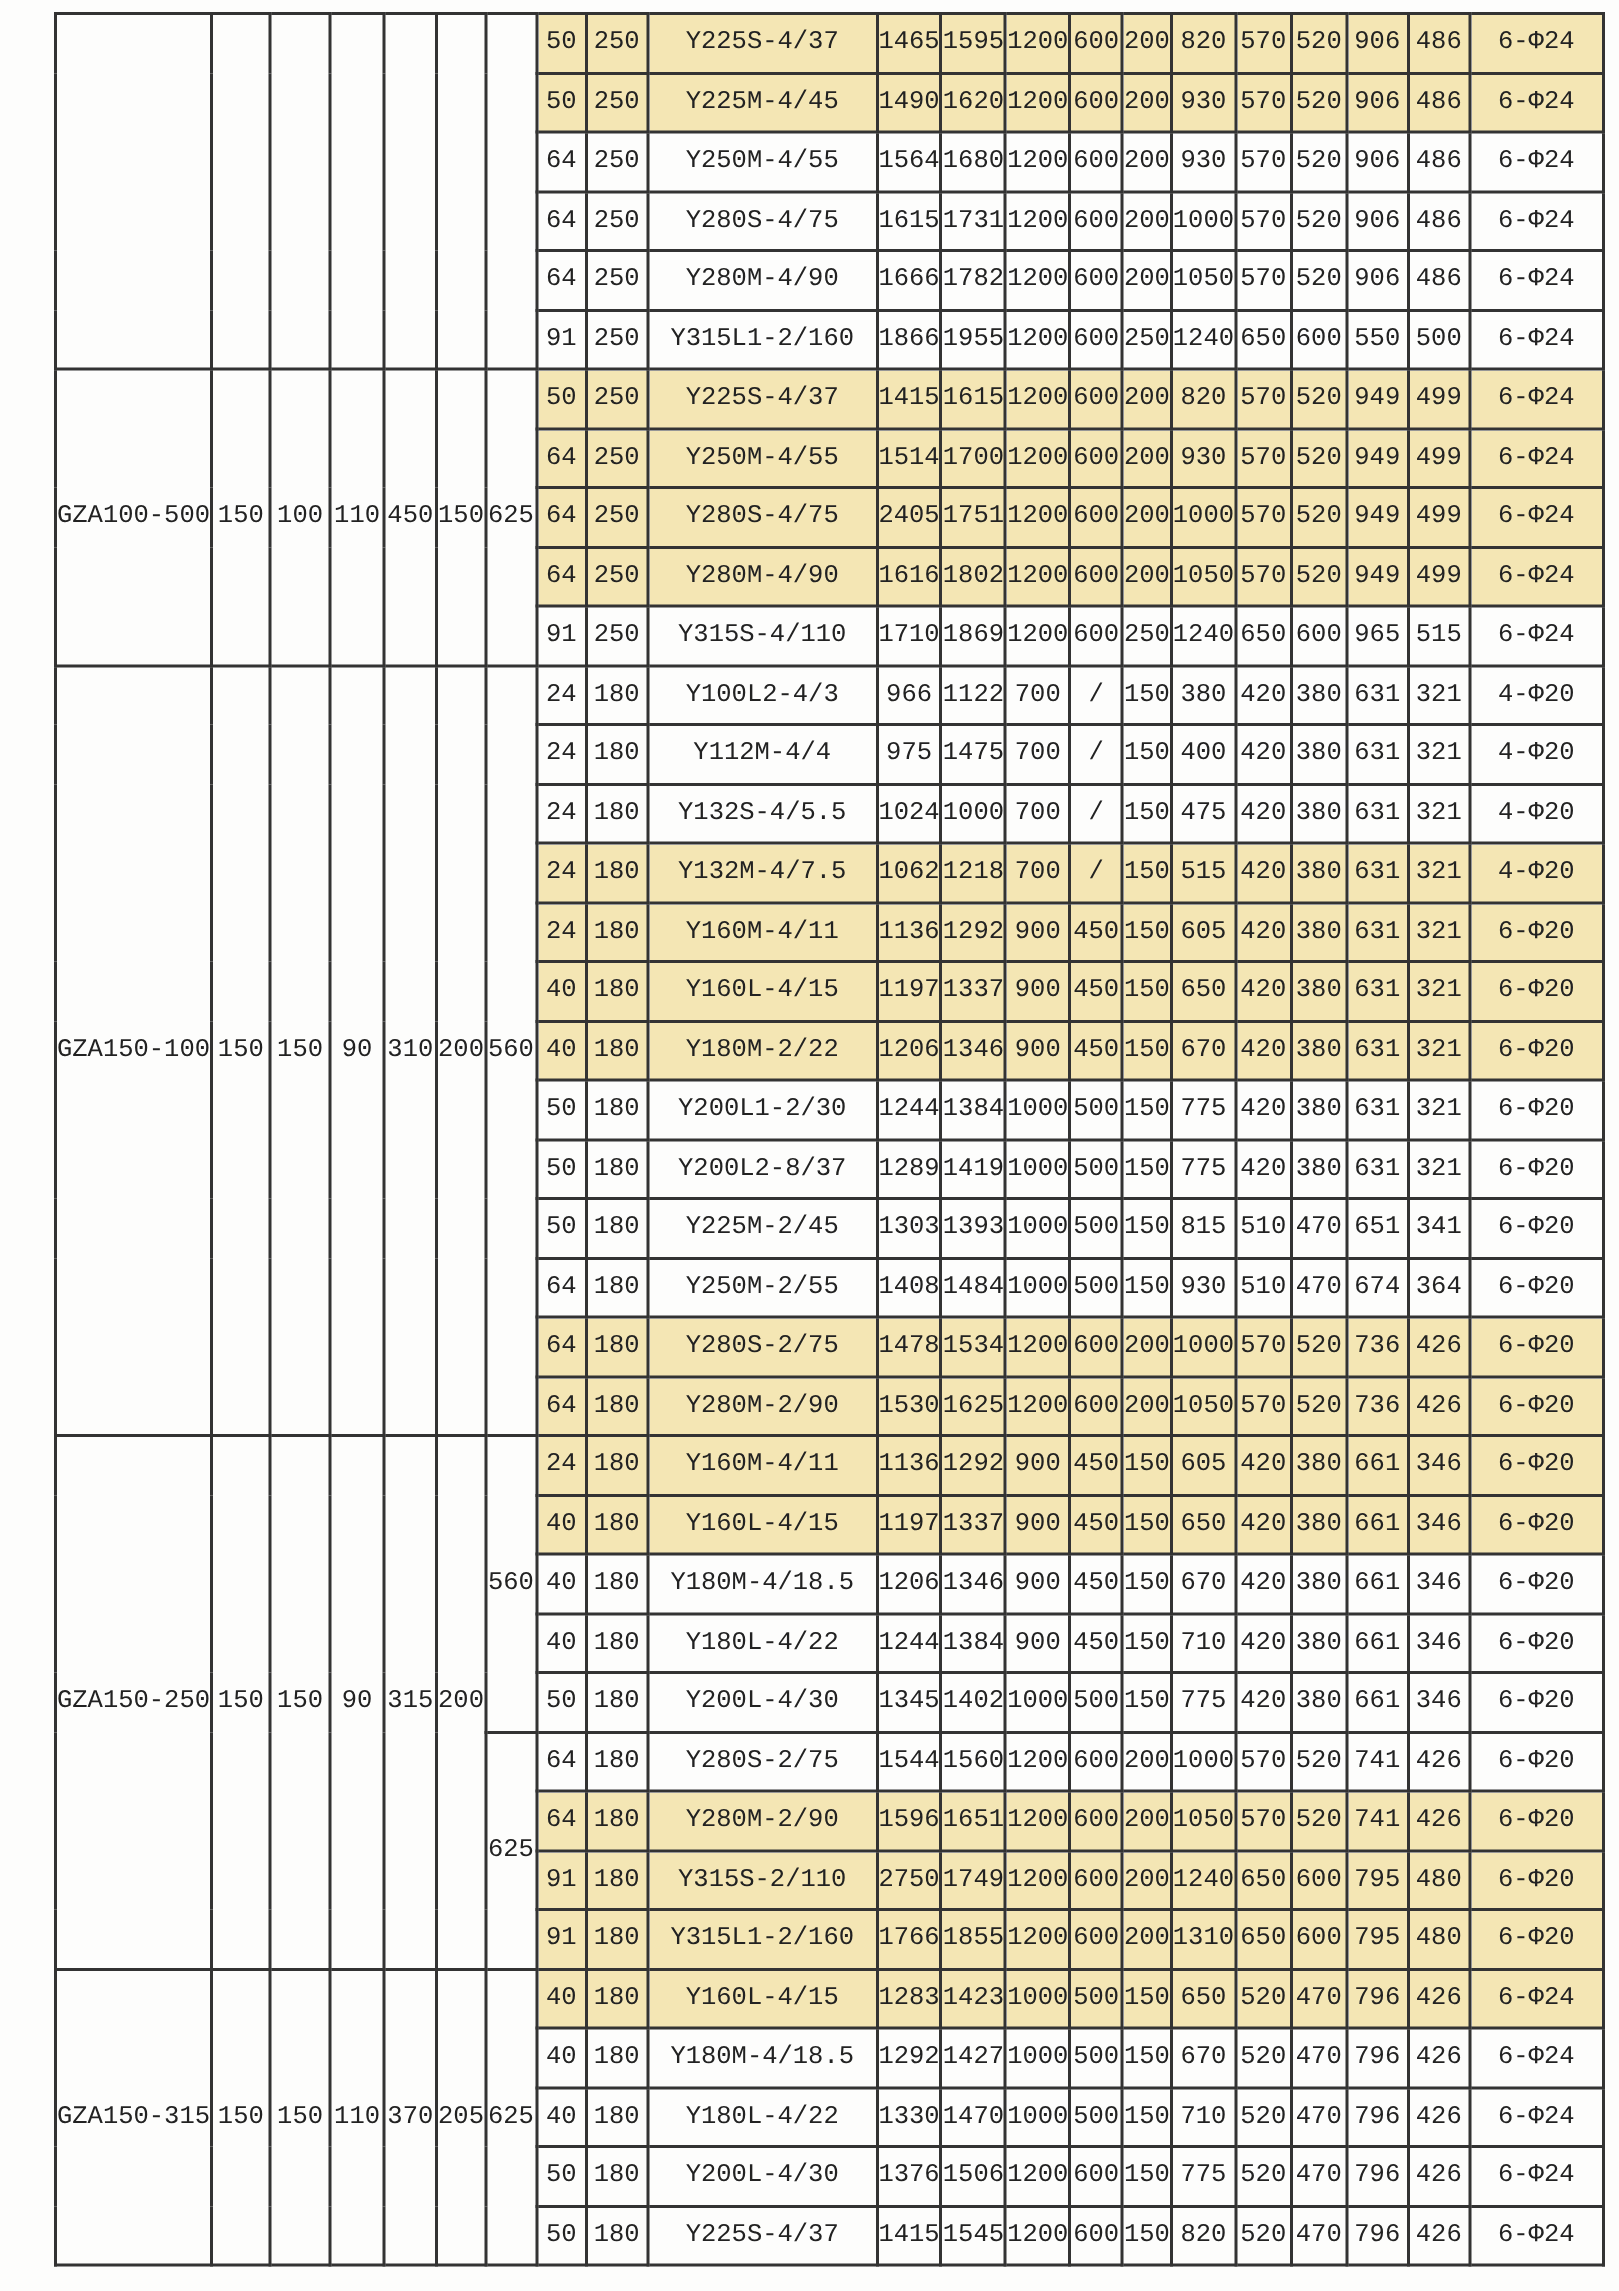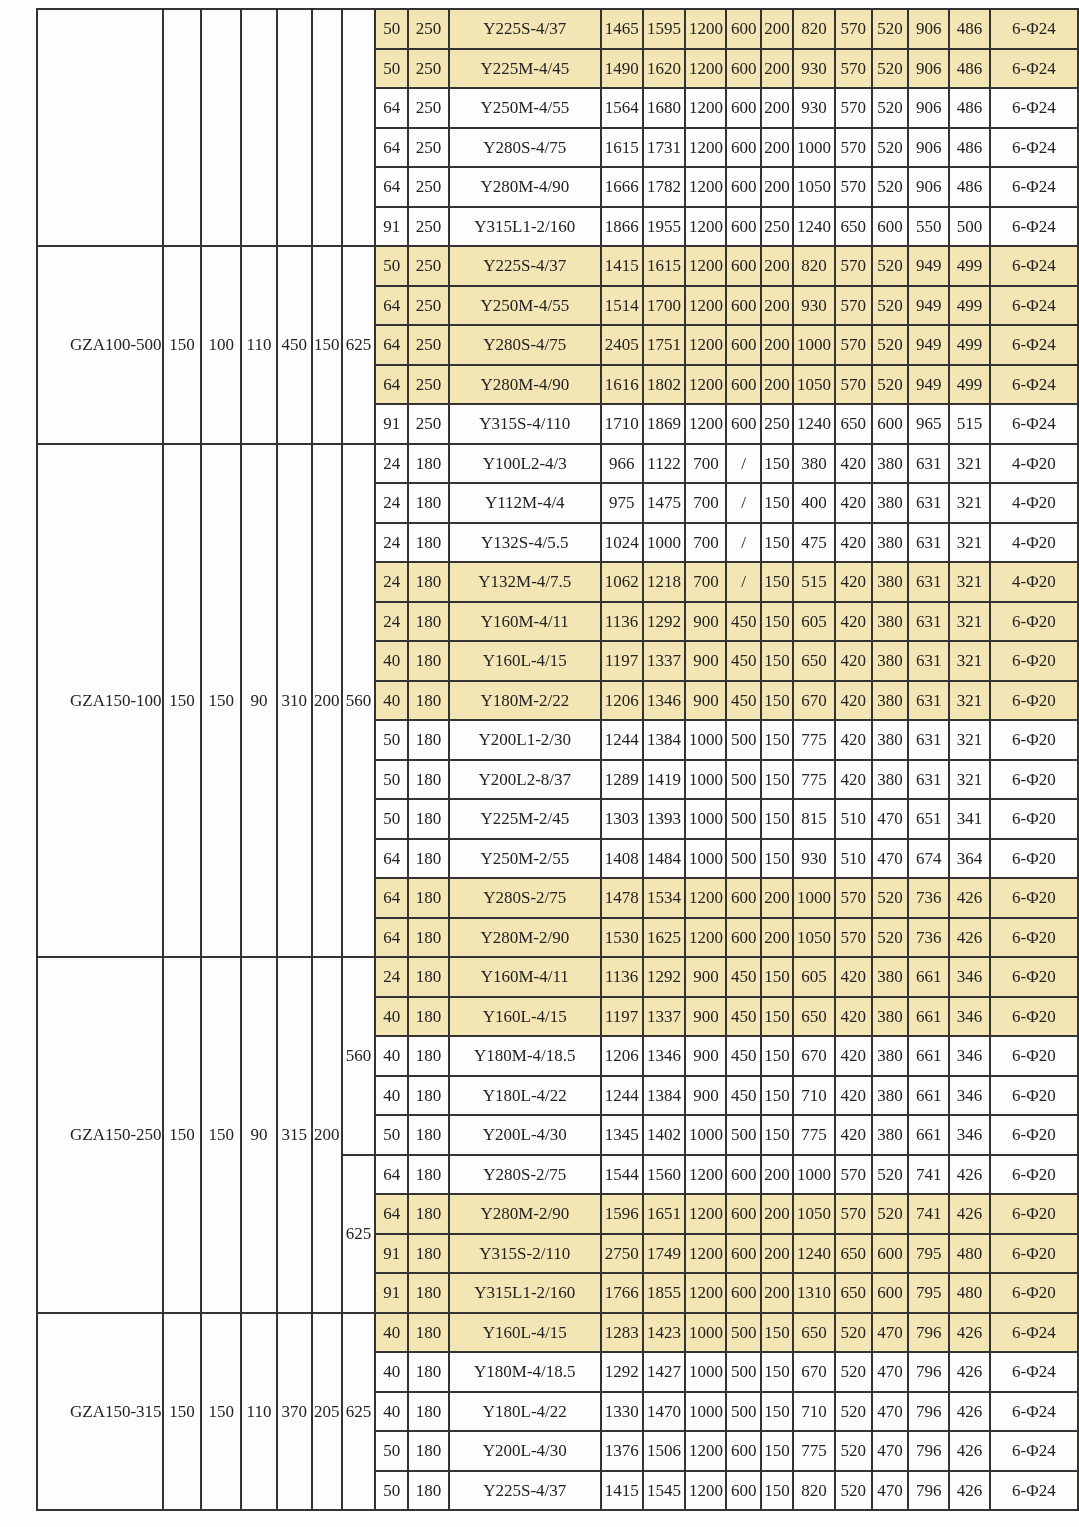--- a/index.html
+++ b/index.html
@@ -5,21 +5,21 @@
   html, body {
     margin: 0;
     padding: 0;
     background: #fdfdfc;
   }
   .page {
     position: relative;
     width: 1079px;
     height: 1527px;
     background: #fdfdfc;
-    font-family: Liberation Serif, serif;
+    font-family: Liberation Mono, monospace;
     color: #222;
   }
   table.spec {
     position: absolute;
     left: 36px;
     top: 8px;
     border-collapse: collapse;
     table-layout: fixed;
     font-size: 17px;
   }
@@ -32,21 +32,20 @@
     white-space: nowrap;
     overflow: hidden;
     background: #fdfdfc;
     line-height: 1;
   }
   table.spec td.hl {
     background: #f4e6b4;
   }
   table.spec td.model {
     letter-spacing: 0px;
-    padding-left: 32px;
   }
 </style>
 </head>
 <body>
 
 <div class="page">
   <table class="spec">
     <colgroup>
         <col style="width: 103px;">
         <col style="width: 39px;">

